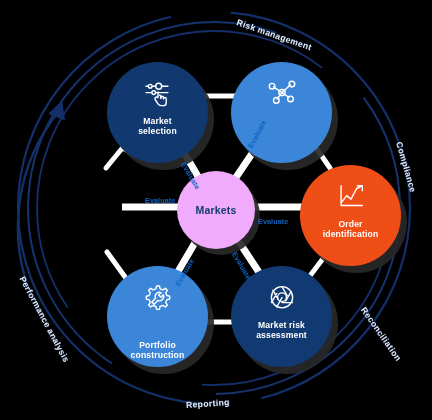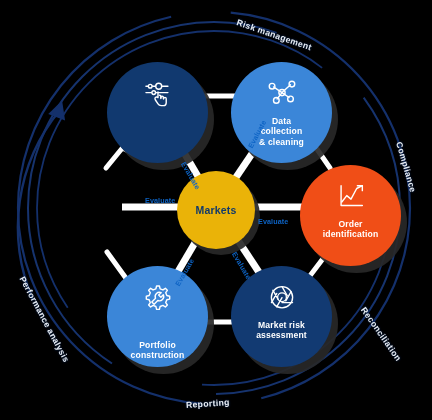--- a/index.html
+++ b/index.html
@@ -16,21 +16,21 @@
   }
   .node .ico{margin-top:15px;width:34px;height:34px;display:block;}
   .node .lbl{
     margin-top:5px;font-size:8.6px;font-weight:bold;line-height:1.22;
     letter-spacing:.15px;padding:0 6px;
   }
 
   
   #hub{
     position:absolute;width:78px;height:78px;border-radius:50%;
-    background:#eab308;left:177px;top:171px;z-index:7;
+    background:#f0abfc;left:177px;top:171px;z-index:7;
     display:flex;align-items:center;justify-content:center;
     box-shadow:5px 6px 0 0 rgba(40,40,40,.92);
   }
   #hub .hublbl{color:#123a6b;font-size:10.5px;font-weight:bold;letter-spacing:.2px;}
 
   
   .spokelbl{position:absolute;color:#0d63c4;font-size:7.2px;font-weight:bold;
             z-index:8;white-space:nowrap;letter-spacing:.1px;}
 
   
@@ -97,39 +97,38 @@
       <circle cx="13" cy="13" r="2.6" fill="#11396f"></circle>
       <line x1="7" y1="22" x2="38" y2="22"></line>
       <circle cx="18" cy="22" r="2.6" fill="#11396f"></circle>
 
       <path d="M24 21v8M24 29c0 0 -1.5 -1 -3 -0.6c-1.6 .5 -1.6 2.6 -0.4 4.4l3.4 5.2
                c1 1.6 2.6 2.4 4.4 2.4h3.2c2.4 0 4 -1.8 4 -4.2v-5.6c0 -1 -.8 -1.8 -1.8 -1.8
                s-1.8 .8 -1.8 1.8" fill="#11396f"></path>
       <path d="M31.6 30.6v-1.6c0-1-.8-1.8-1.8-1.8s-1.8.8-1.8 1.8v1.4"></path>
       <path d="M28 29.4v-1.8c0-1-.8-1.8-1.8-1.8"></path>
     </svg>
+    <div class="lbl">
+      <span>Market</span><br>
+      <span>selection</span>
+    </div>
   </div>
 
   <div class="node" style="left:231px;top:62px;width:101px;height:101px;background:#3b86d8;">
     <svg class="ico" viewBox="0 0 48 48" fill="none" stroke="#ffffff" stroke-width="2" stroke-linecap="round" stroke-linejoin="round">
       <line x1="24" y1="22" x2="12" y2="14"></line>
       <line x1="24" y1="22" x2="17" y2="31"></line>
       <line x1="24" y1="22" x2="36" y2="11"></line>
       <line x1="24" y1="22" x2="34" y2="29"></line>
       <circle cx="24" cy="22" r="4.4"></circle>
       <circle cx="10" cy="13" r="4"></circle>
       <circle cx="16" cy="33" r="4"></circle>
       <circle cx="38" cy="10" r="4"></circle>
       <circle cx="36" cy="31" r="4"></circle>
     </svg>
-    <div class="lbl">
-      <span>Data</span><br>
-      <span>collection</span><br>
-      <span>&amp; cleaning</span>
-    </div>
   </div>
 
   <div class="node" style="left:300px;top:165px;width:101px;height:101px;background:#f04e17;">
     <svg class="ico" viewBox="0 0 48 48" fill="none" stroke="#ffffff" stroke-width="2" stroke-linecap="round" stroke-linejoin="round">
       <polyline points="10,8 10,36 40,36"></polyline>
       <polyline points="11,31 18,22 24,27 32,12 40,8"></polyline>
       <polyline points="33,8 40,8 40,15"></polyline>
     </svg>
     <div class="lbl">
       <span>Order</span><br>

